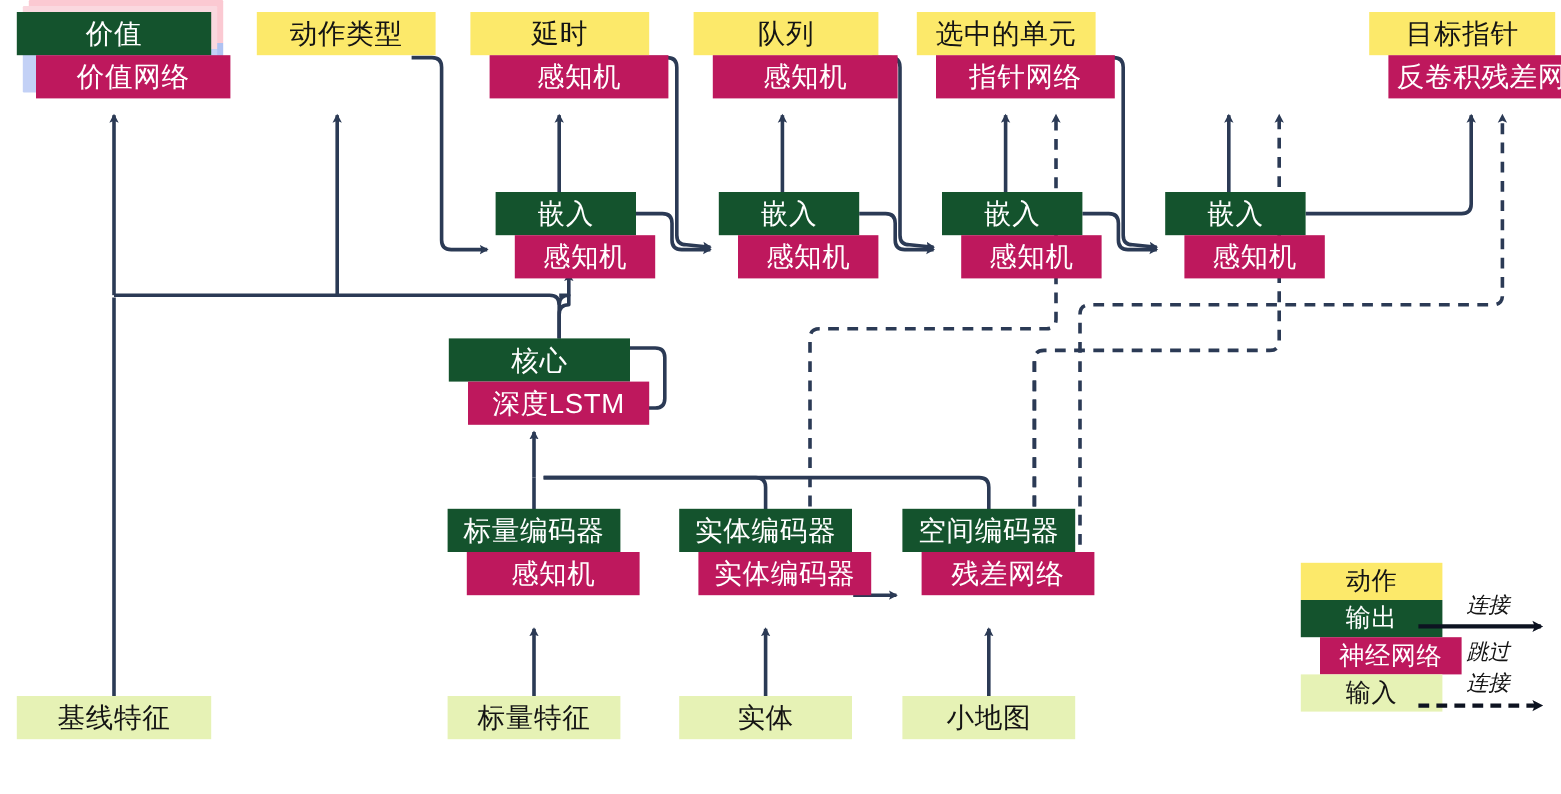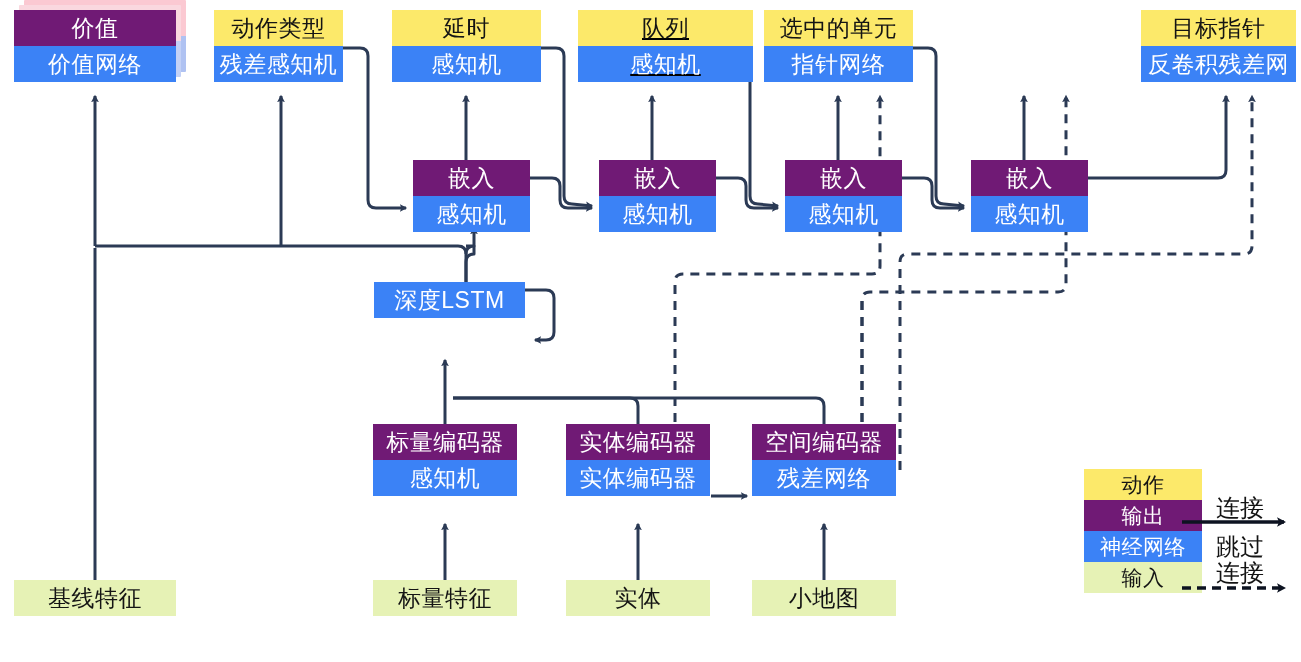--- a/index.html
+++ b/index.html
@@ -6,37 +6,37 @@
   body{width:1301px;height:662px;overflow:hidden;
        font-family:"Liberation Sans","DejaVu Sans",sans-serif;}
   #stage{position:relative;width:1301px;height:662px;}
   svg#wires{position:absolute;left:0;top:0;width:1301px;height:662px;}
 
   .node{position:absolute;box-sizing:border-box;z-index:3;}
   .band{box-sizing:border-box;width:100%;text-align:center;
         white-space:nowrap;overflow:hidden;
         font-size:23px;line-height:36px;height:36px;letter-spacing:0.5px;}
   .band.act{background:#FCE96A;color:#141414;}
-  .band.out{background:#701a75;color:#ffffff;}
-  .band.net{background:#3b82f6;color:#ffffff;}
+  .band.out{background:#14532d;color:#ffffff;}
+  .band.net{background:#be185d;color:#ffffff;margin-left:16px;}
   .band.inp{background:#E6F2B5;color:#141414;}
 
   
   .stack::before,.stack::after{content:"";position:absolute;z-index:-1;
         border-radius:1px;}
   .stack::before{left:10px;top:-10px;width:100%;height:100%;
         background:linear-gradient(to bottom,#FBC9D2 0%,#FBC9D2 50%,#AFC2F2 50%,#AFC2F2 100%);}
   .stack::after{left:5px;top:-5px;width:100%;height:100%;
         background:linear-gradient(to bottom,#FAD8DF 0%,#FAD8DF 50%,#C3D1F6 50%,#C3D1F6 100%);}
 
   
   .legend{position:absolute;z-index:4;padding-left:46px;}
   .legend .band{font-size:21px;line-height:31px;height:31px;}
-  .lg-text{position:absolute;font-size:24px;color:#141414;text-align:center;
-           white-space:nowrap;}
+  .lg-text{position:absolute;font-size:18px;color:#141414;text-align:center;
+           white-space:nowrap;font-style:italic;}
 </style>
 </head>
 <body>
 
 <div id="stage">
 
   <svg id="wires" viewBox="0 0 1301 662">
     <defs>
       <marker id="ah" markerWidth="9" markerHeight="9" refX="6.2" refY="4.5" orient="auto" markerUnits="userSpaceOnUse">
         <path d="M0,0.6 L7.4,4.5 L0,8.4 L1.5,4.5 Z" fill="#2B3A55"></path>
@@ -97,31 +97,30 @@
         <path d="M900,470 L900,262 Q900,254 908,254 L1244,254 Q1252,254 1252,246 L1252,96" marker-end="url(#ah)"></path>
       </g>
     </g>
   </svg>
 
   <div class="node stack" style="left:14px;  top:10px;  width:162px;">
     <div class="band out">价值</div>
     <div class="band net">价值网络</div>
   </div>
 
-  <div class="node" style="left:214px; top:10px;  width:129px;">
+  <div class="node" style="left:214px; top:10px;  width:149px;">
     <div class="band act">动作类型</div>
-    <div class="band net">残差感知机</div>
   </div>
 
   <div class="node" style="left:392px; top:10px;  width:149px;border-radius:14px;">
     <div class="band act">延时</div>
     <div class="band net">感知机</div>
   </div>
 
-  <div class="node" style="left:578px; top:10px;  width:175px;text-decoration:underline;">
+  <div class="node" style="left:578px; top:10px;  width:154px;">
     <div class="band act">队列</div>
     <div class="band net">感知机</div>
   </div>
 
   <div class="node" style="left:764px; top:10px;  width:149px;">
     <div class="band act">选中的单元</div>
     <div class="band net">指针网络</div>
   </div>
 
 
@@ -144,20 +143,21 @@
     <div class="band out">嵌入</div>
     <div class="band net">感知机</div>
   </div>
 
   <div class="node" style="left:971px; top:160px; width:117px;">
     <div class="band out">嵌入</div>
     <div class="band net">感知机</div>
   </div>
 
   <div class="node" style="left:374px; top:282px; width:151px;">
+    <div class="band out">核心</div>
     <div class="band net">深度LSTM</div>
   </div>
 
   <div class="node" style="left:373px; top:424px; width:144px;">
     <div class="band out">标量编码器</div>
     <div class="band net">感知机</div>
   </div>
 
   <div class="node" style="left:566px; top:424px; width:144px;border-radius:21px;">
     <div class="band out">实体编码器</div>

